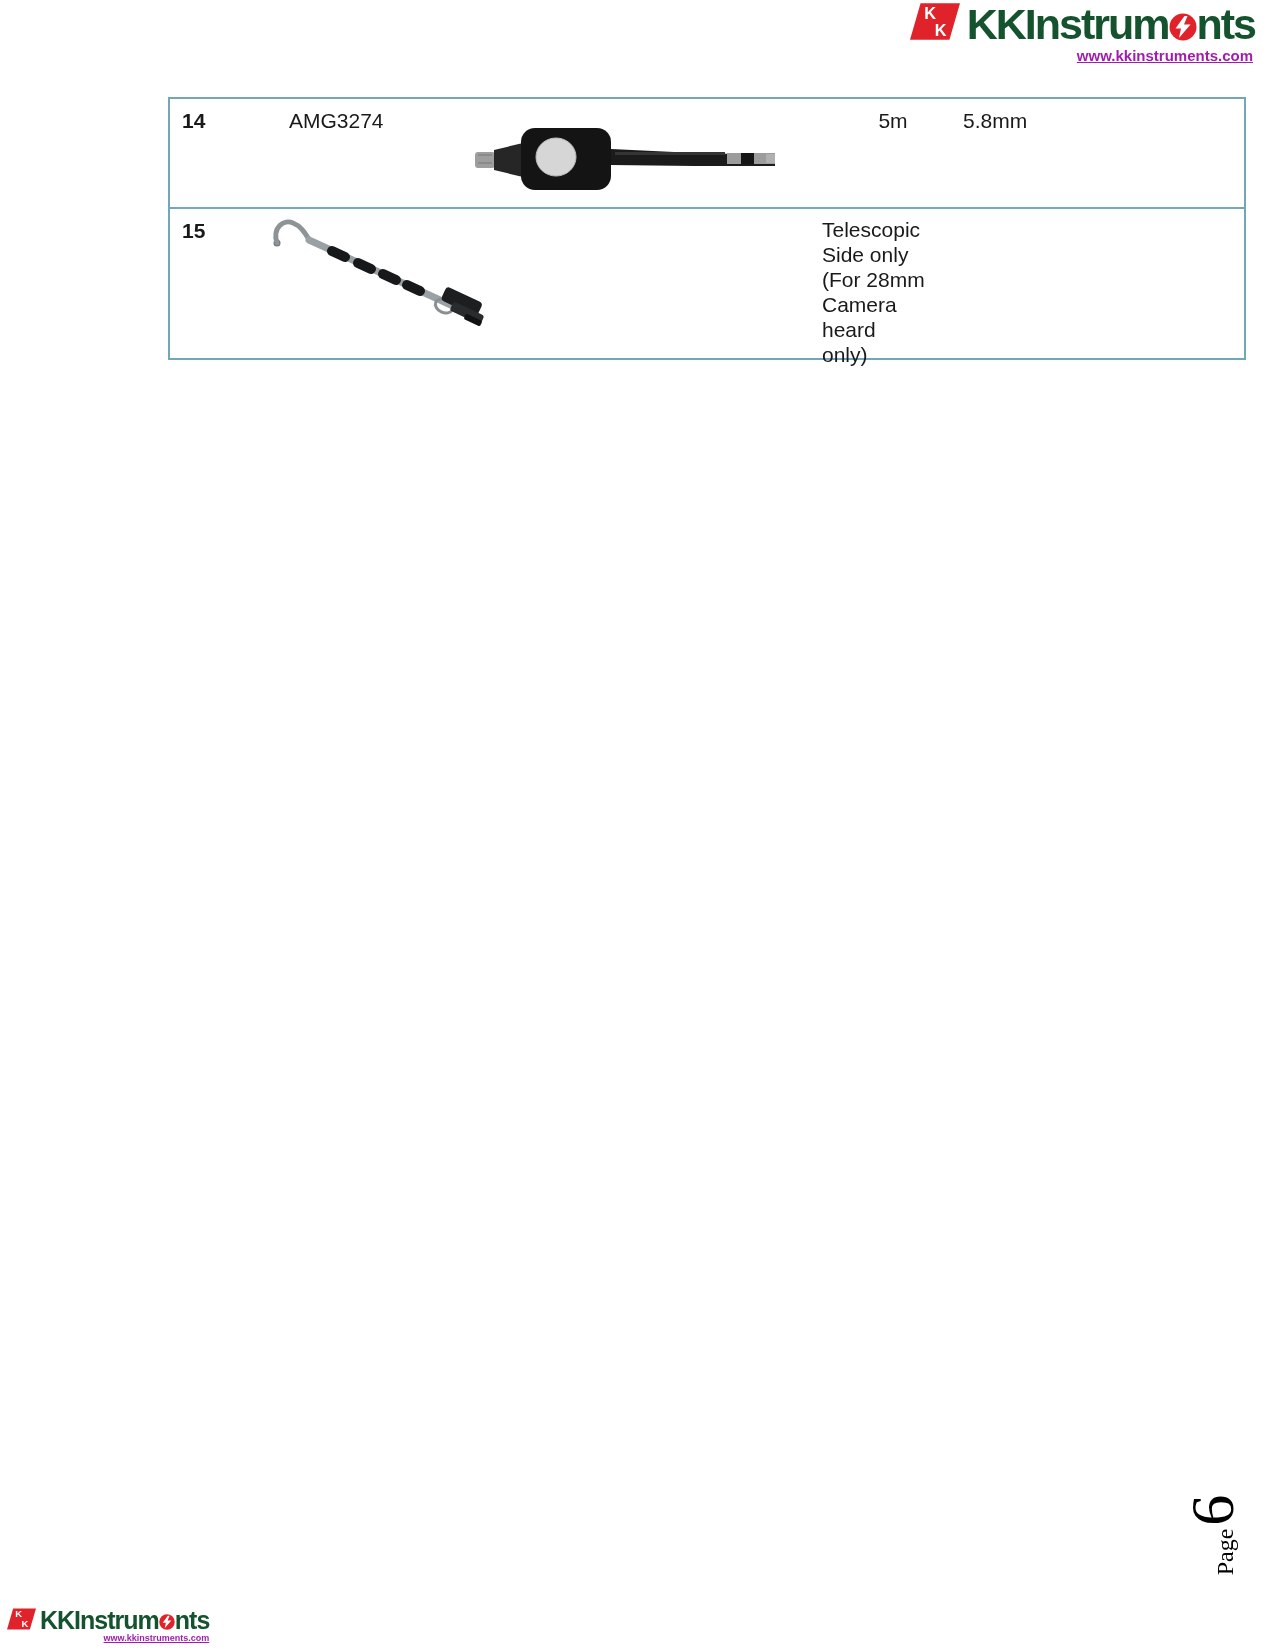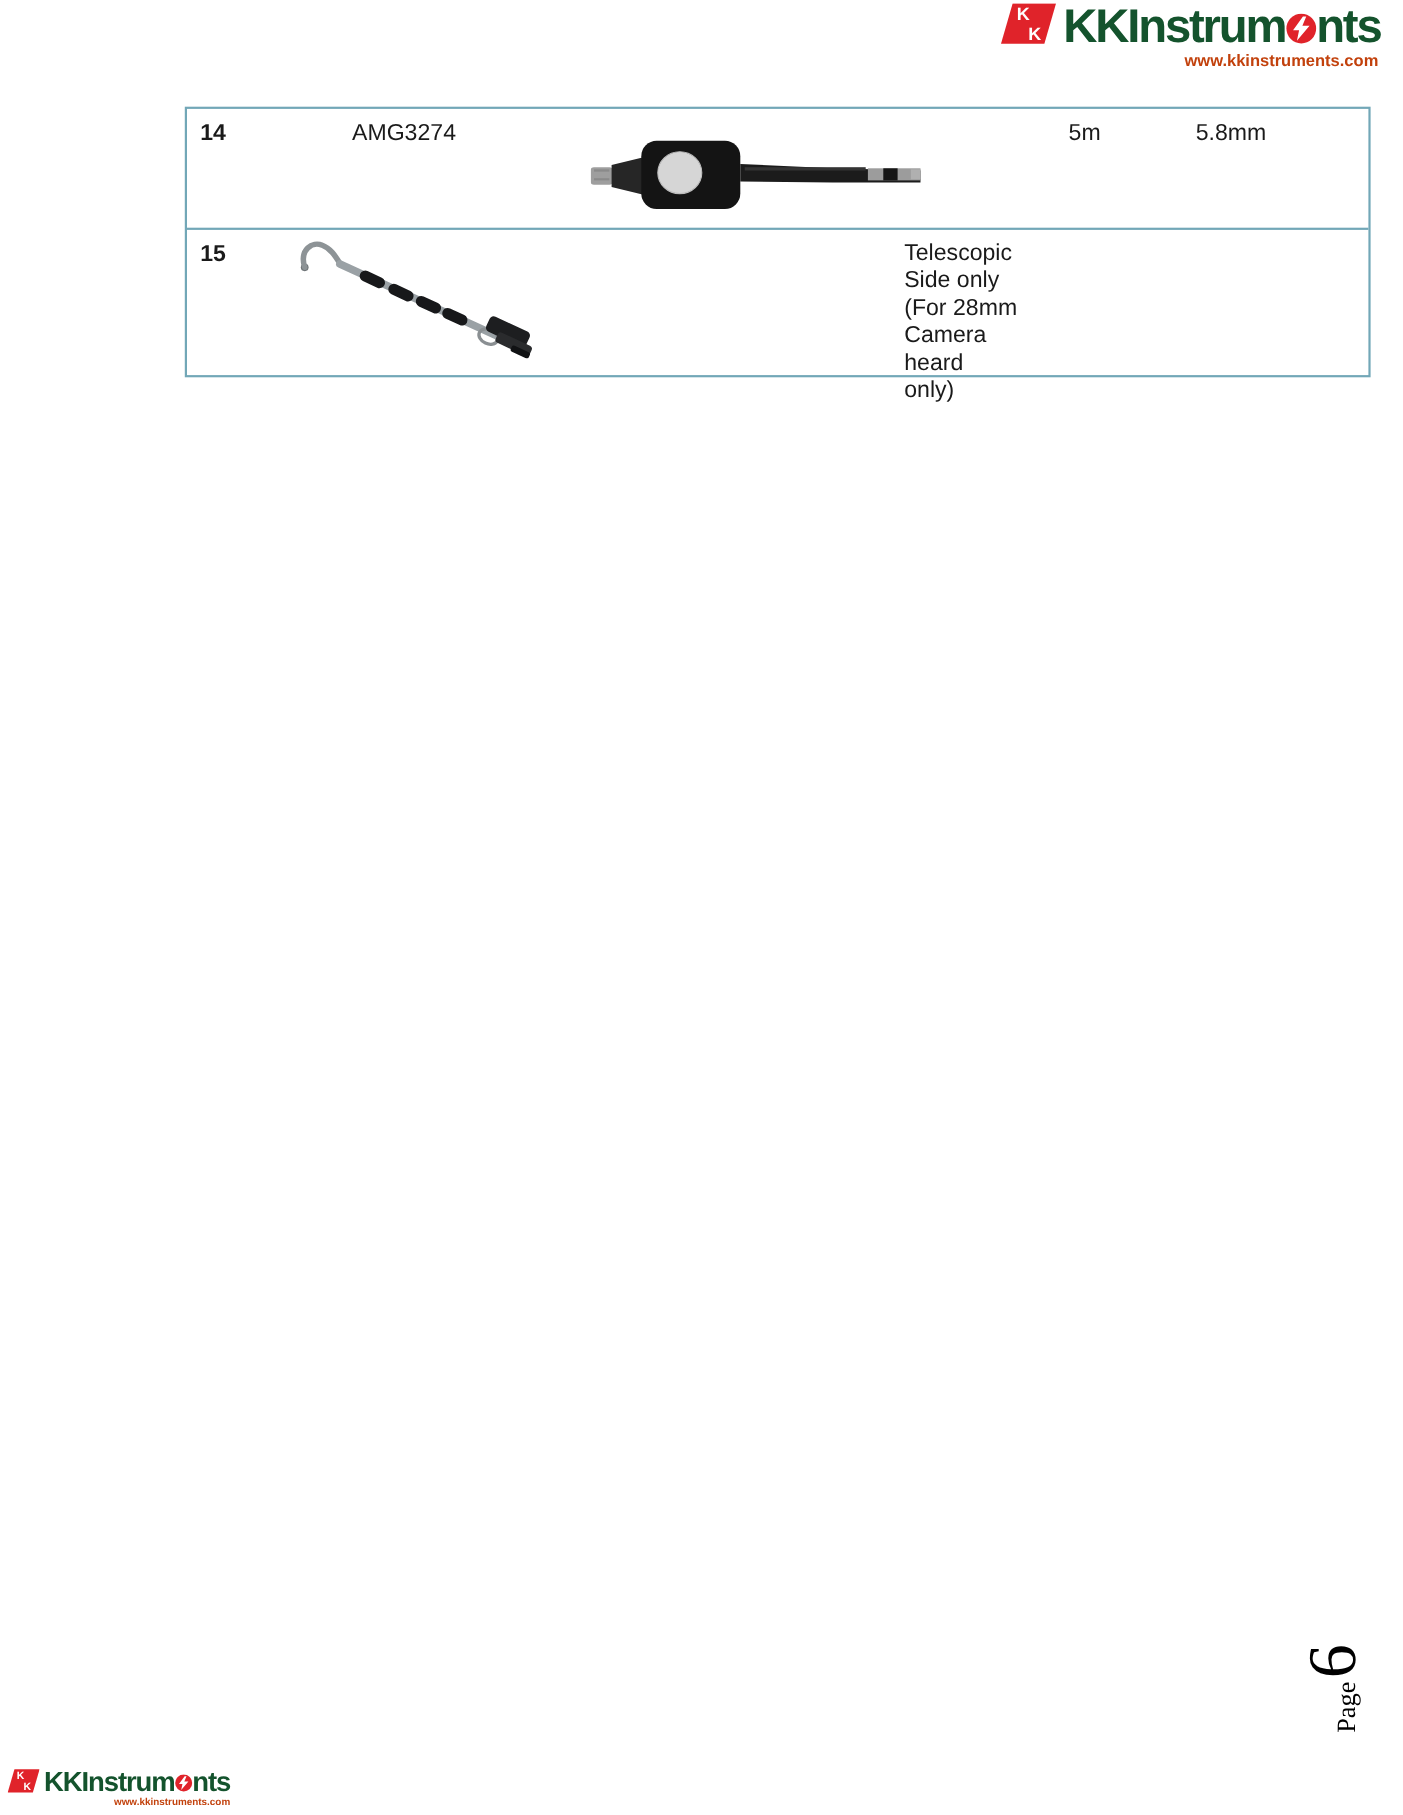--- a/index.html
+++ b/index.html
@@ -23,21 +23,21 @@
   .wordmark {
     font-weight: bold;
     color: #14532d;
     letter-spacing: -2px;
     line-height: 1;
     white-space: nowrap;
   }
   .brand-top .wordmark { font-size: 43px; }
   .bolt-icon { display: inline-block; vertical-align: -2px; }
   .brand-top .bolt-icon { width: 28px; height: 28px; }
-  .brand-url { color: #c2410c; font-weight: bold; }
+  .brand-url { color: #a21caf; font-weight: bold; text-decoration: underline; }
   .brand-top .brand-url { font-size: 15px; margin-top: 1px; margin-right: 2px; }
 
   .brand-bottom { top: 1608px; left: 7px; align-items: flex-start; }
   .brand-bottom .brand-row { gap: 4px; }
   .brand-bottom .emblem { width: 29px; height: 22px; }
   .brand-bottom .wordmark { font-size: 25px; letter-spacing: -1px; }
   .brand-bottom .bolt-icon { width: 16px; height: 16px; vertical-align: -1px; }
   .brand-bottom .brand-url { font-size: 9px; margin-top: 0; align-self: flex-end; }
 
   
@@ -46,22 +46,22 @@
     left: 168px;
     top: 97px;
     width: 1078px;
     border: 2px solid #72a7b7;
   }
   .t-row {
     display: grid;
     grid-template-columns: 86px 181px 375px 143px 119px 1fr;
   }
   .t-row + .t-row { border-top: 2px solid #72a7b7; }
-  .row-14 { height: 108px; gap: 31px; }
-  .row-15 { height: 134px; }
+  .row-14 { height: 108px; }
+  .row-15 { height: 151px; }
   .c { padding-top: 9px; font-size: 21px; line-height: 26px; }
   .c.no { padding-left: 12px; font-weight: bold; }
   .c.model { padding-left: 33px; }
   .c.len { padding-left: 19px; text-align: center; }
   .c.dia { padding-left: 8px; }
   .c.desc { padding-left: 10px; padding-top: 8px; line-height: 25px; white-space: pre-line; }
   .c.img { padding: 0; }
   .probe-photo { margin: 17px 0 0 38px; display: block; }
   .pole-photo { margin: 5px 0 0 10px; display: block; }
 

